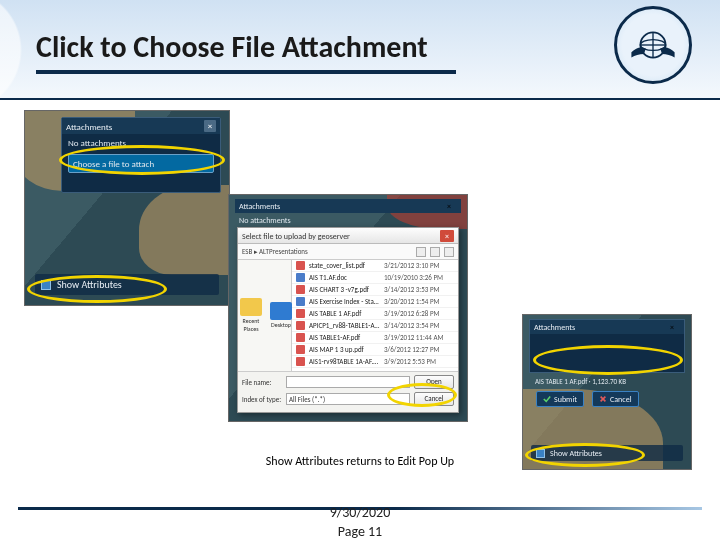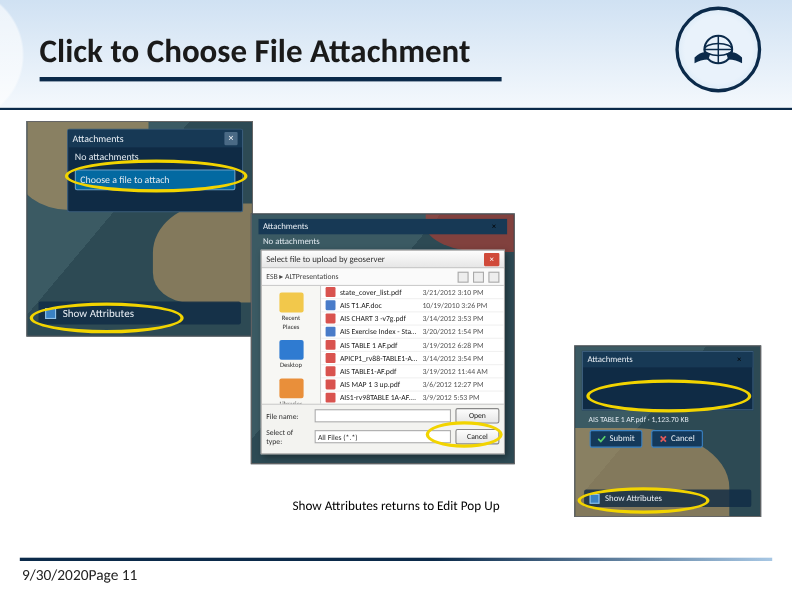--- a/index.html
+++ b/index.html
@@ -89,21 +89,21 @@
     box-shadow: 2px 2px 6px rgba(0,0,0,0.4);
     display:flex; flex-direction:column;
   }
   .dlg-title { height:16px; background:linear-gradient(#fdfdfd,#e6e6e6); border-bottom:1px solid #bbb; display:flex; align-items:center; justify-content:space-between; padding:0 4px;}
   .dlg-title span { font-size:8px; color:#333; }
   .dlg-title .x2 { width:14px;height:12px;background:#d04a3a;color:#fff;font-size:8px;line-height:12px;text-align:center;border-radius:1px;}
   .dlg-nav { height:16px; background:#fafafa; border-bottom:1px solid #ccc; display:flex; align-items:center; gap:4px; padding:0 4px; }
   .dlg-nav .crumb { font-size:7px; color:#444; flex:1; }
   .dlg-nav .iconbtn { width:10px;height:10px;border:1px solid #aaa;background:#eee; }
   .dlg-body { flex:1; display:flex; min-height:0; }
-  .dlg-side { width:54px; background:#f7f7f4; border-right:1px solid #ccc; display:flex; flex-direction:column; gap:8px; padding:6px 2px; align-items:center;}
+  .dlg-side { width:54px; background:#f7f7f4; border-right:1px solid #ccc; display:flex; gap:8px; padding:6px 2px; align-items:center;}
   .dlg-side .place { width:28px; text-align:center; }
   .dlg-side .ico { width:22px;height:18px;margin:0 auto 1px;border-radius:2px; }
   .dlg-side .lbl { font-size:6px; color:#333; }
   .filelist { flex:1; overflow:hidden; background:#fff; font-size:7px; color:#222; }
   .filelist .row { display:flex; gap:4px; padding:1px 4px; border-bottom:1px solid #f1f1f1; align-items:center;}
   .filelist .fico { width:9px; height:9px; background:#d9534f; border-radius:1px; position:relative; flex:none;}
   .filelist .fico.blue { background:#4a7cc9; }
   .filelist .fname { flex:1; white-space:nowrap; overflow:hidden; text-overflow:ellipsis; }
   .filelist .fdate { width:70px; color:#555; white-space:nowrap; }
   .dlg-bottom { border-top:1px solid #ccc; padding:3px 4px; background:#f3f3f0; }
@@ -127,22 +127,23 @@
 
   
   .caption {
     position:absolute; left:0; right:0; top:350px;
     text-align:center; font-size:12px;
   }
 
   
   .footer {
     position:absolute; left:0; right:0; bottom:0; height:36px;
-    display:flex; align-items:center; 
-    padding: 0 20px;
+    display:flex; align-items:center; justify-content:space-between;
+    padding: 0 40px;
+    flex-direction: column;
   }
   .footer-rule { position:absolute; left:18px; right:18px; bottom:30px; height:3px;
     background:linear-gradient(90deg,#0b2a4a 0 55%, #a7c7e4 100%); }
   .footer span { font-size:14px; color:#222; }
 </style>
 </head>
 <body>
 
 <div class="header-band">
   <div class="slide-title">Click to Choose File Attachment</div>
@@ -270,21 +271,21 @@
             </div>
         </div>
       </div>
       <div class="dlg-bottom">
         <div class="dlg-row">
           <label>File name:</label>
           <div class="field"></div>
           <div class="btn">Open</div>
         </div>
         <div class="dlg-row">
-          <label>Select of type:</label>
+          <label>Index of type:</label>
           <div class="field">All Files (*.*)</div>
           <div class="btn">Cancel</div>
         </div>
       </div>
     </div>
     <div class="hl" style="left:158px; bottom:14px; width:70px; height:24px;"></div>
   </div>
 
   <div class="shot shot3">
     <div class="map-bg">

